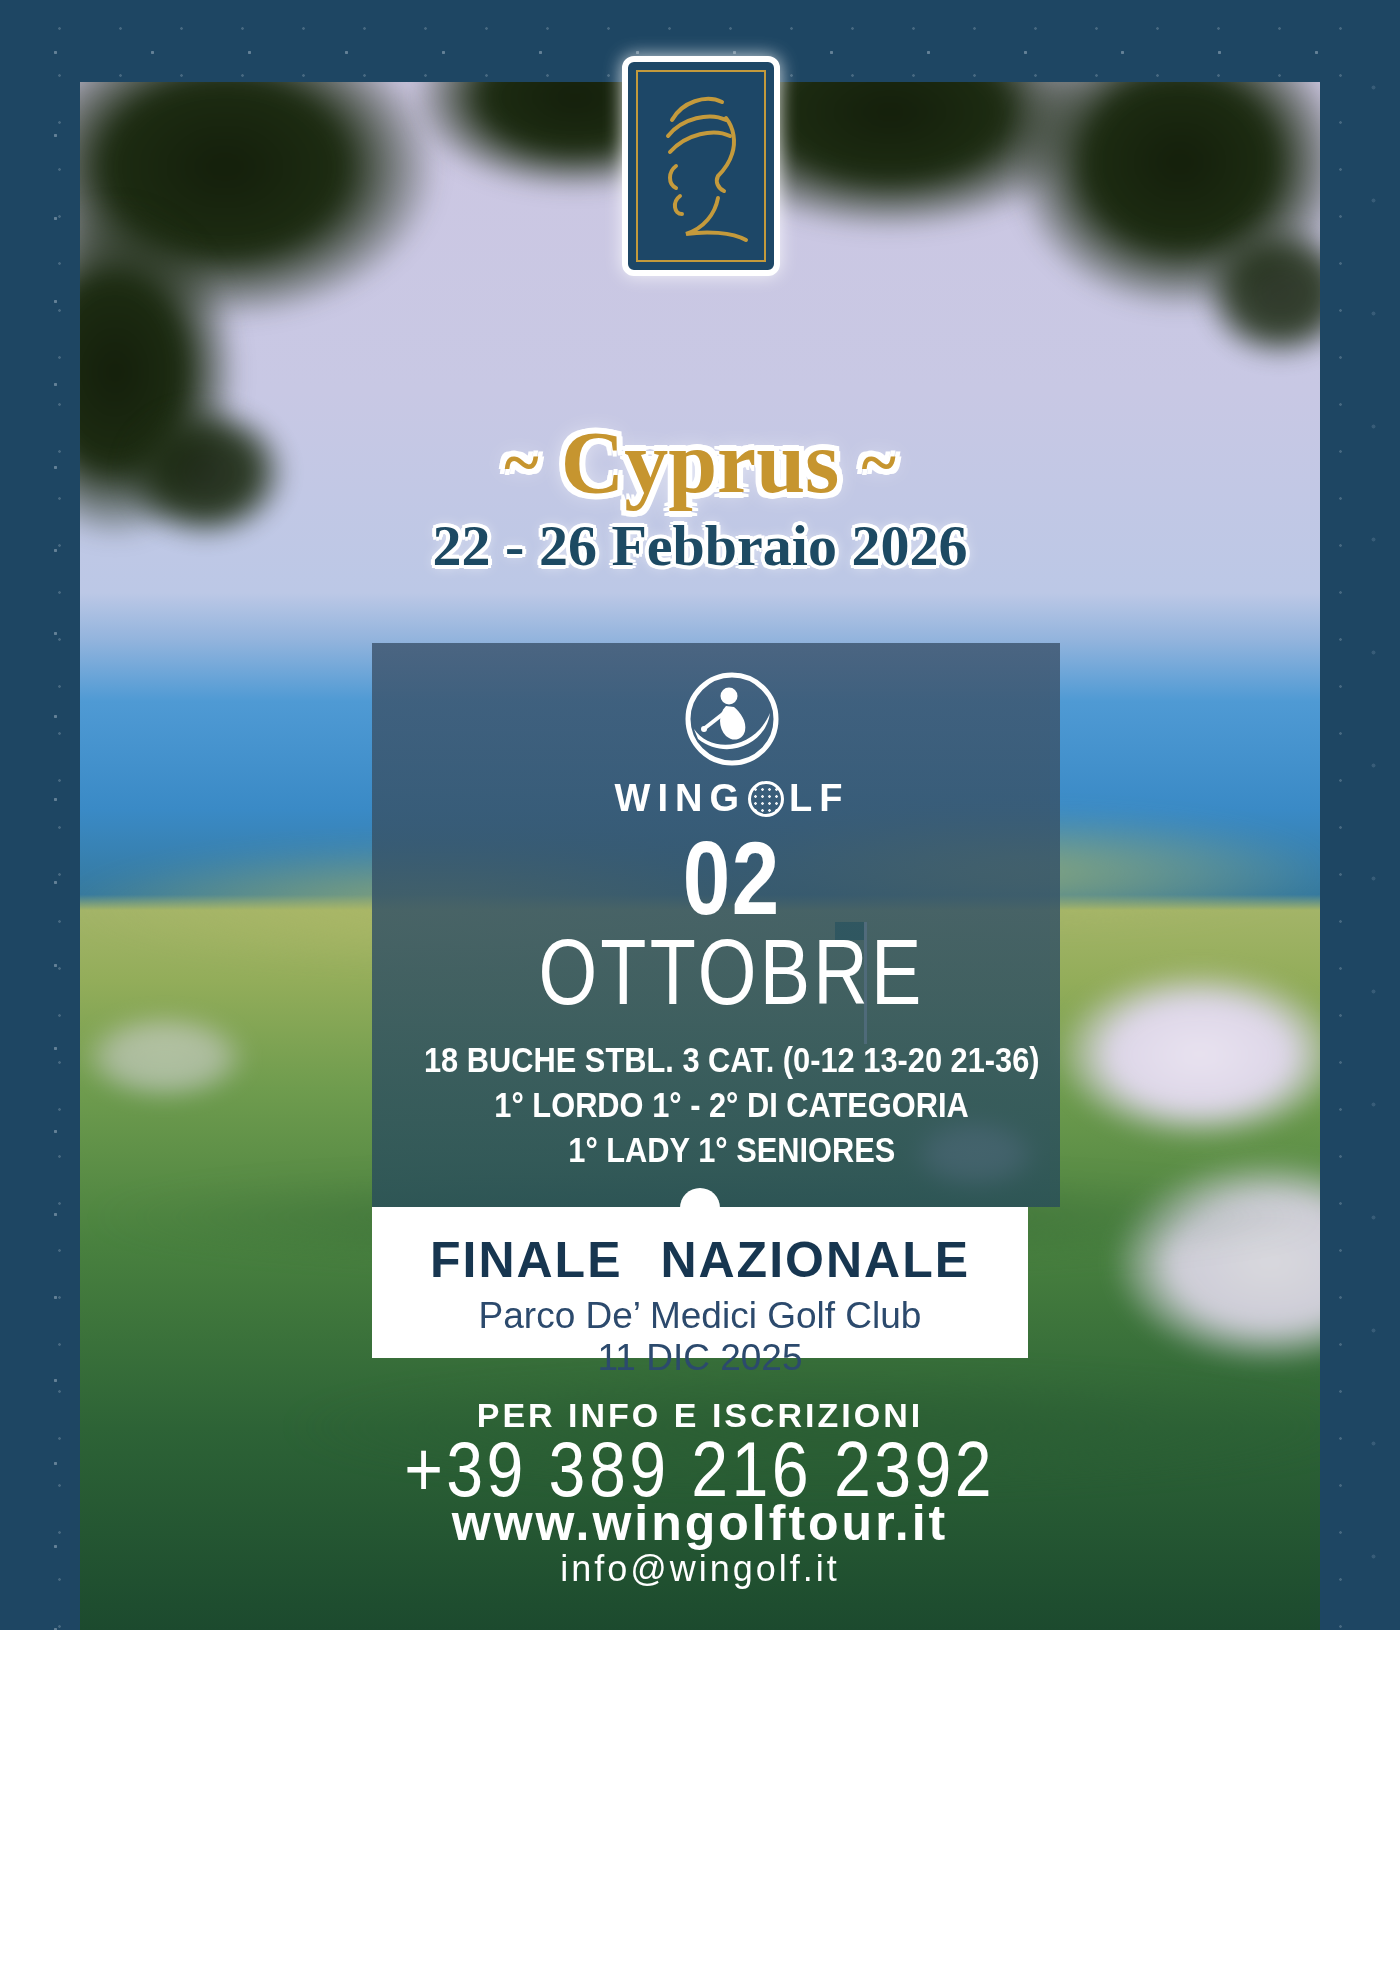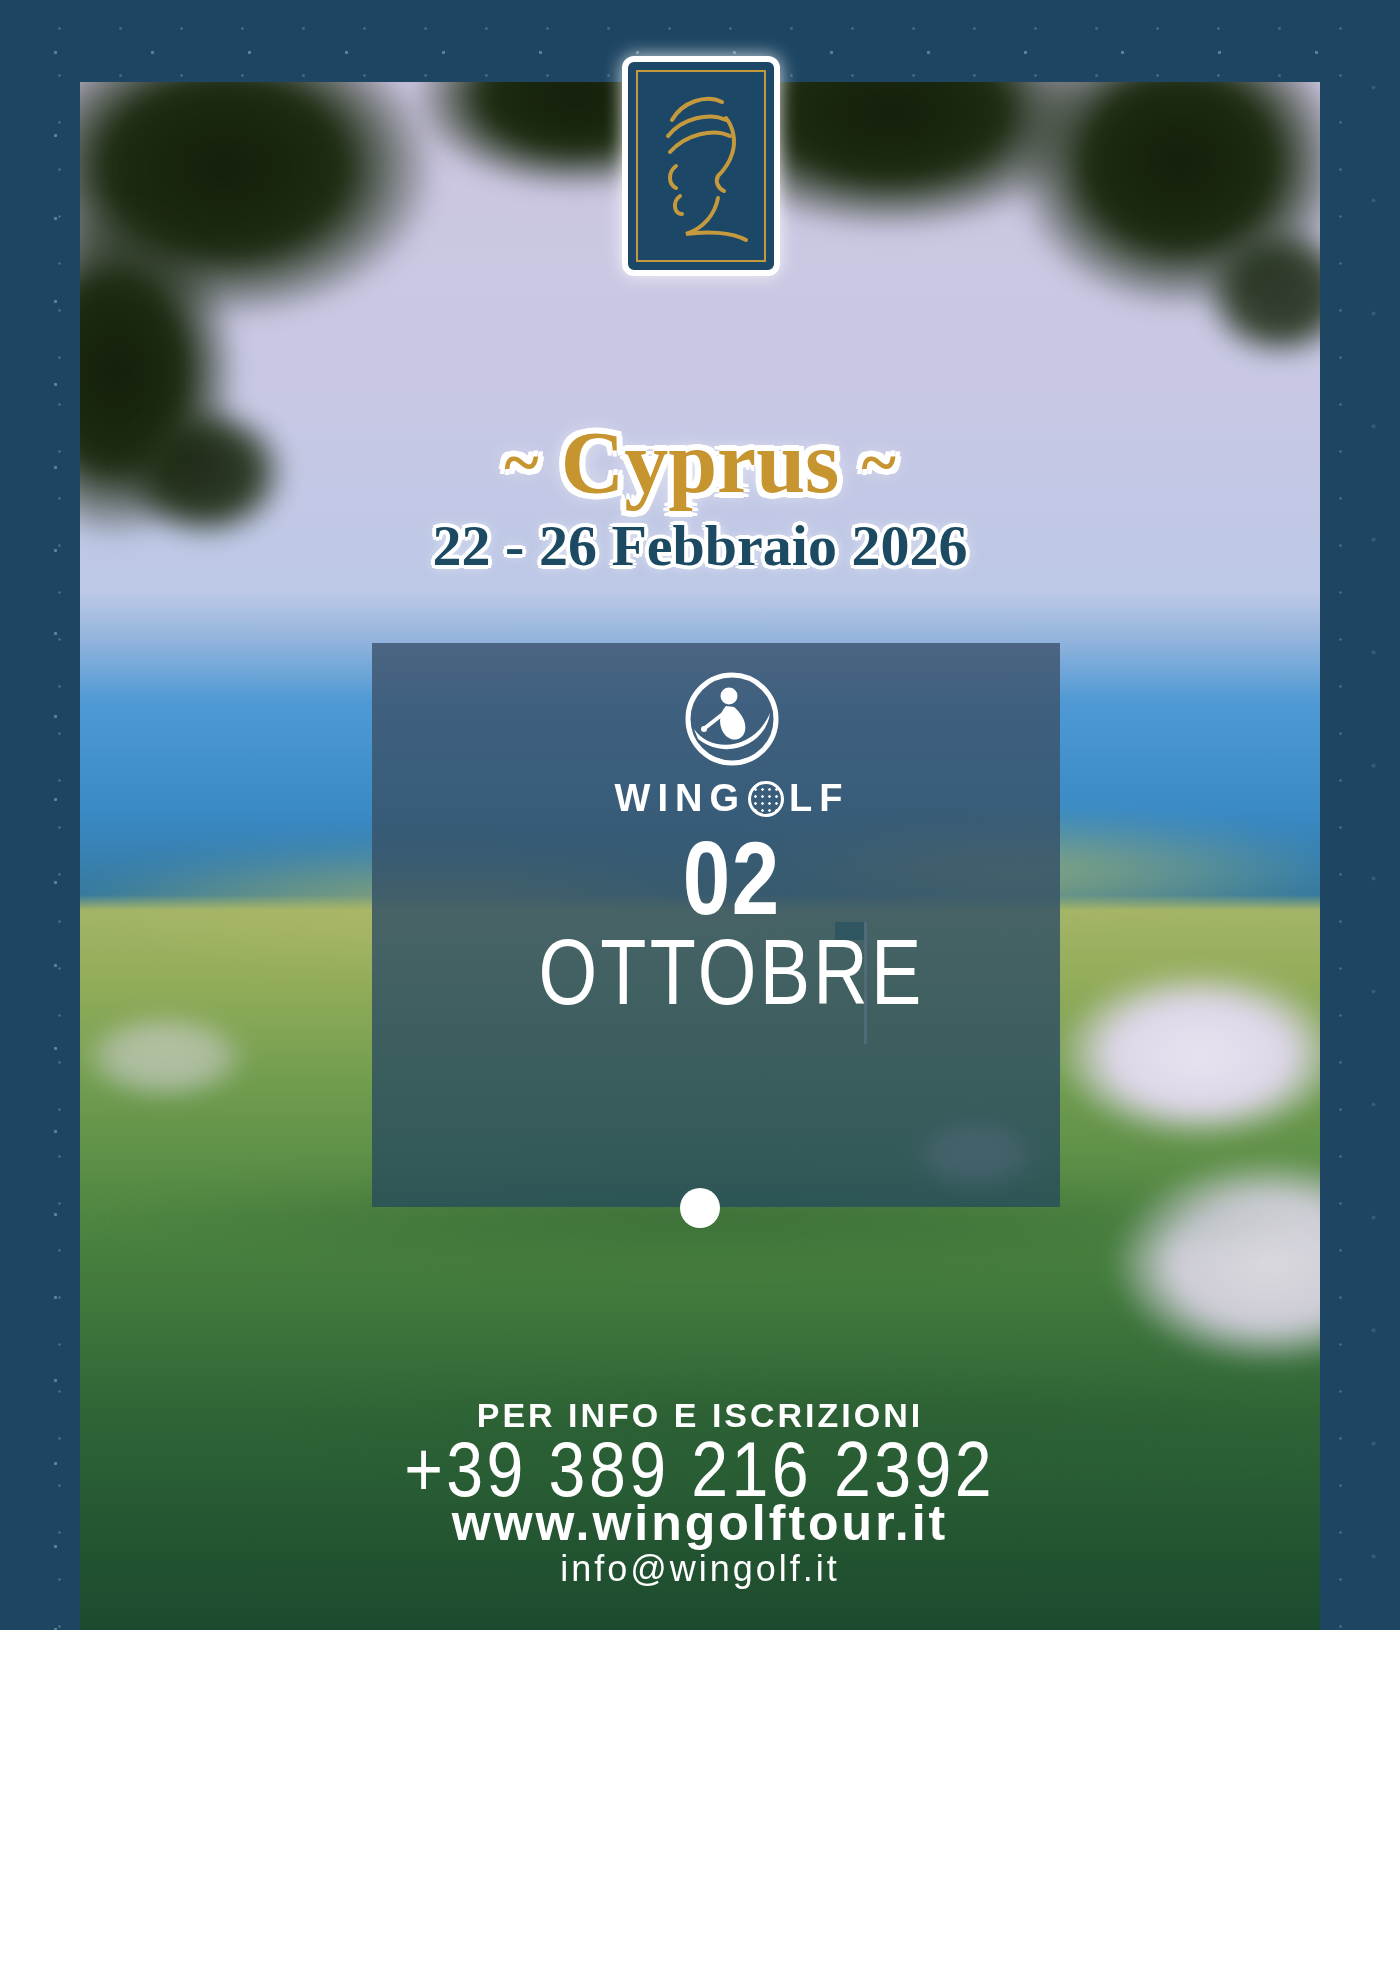--- a/index.html
+++ b/index.html
@@ -133,23 +133,33 @@
       <circle cx="22" cy="60" r="3" fill="#fff"></circle>
       <path d="M12 60 C28 84 72 82 88 44 C84 76 44 92 16 70 Z" fill="#fff"></path>
     </svg>
     <div class="wordmark">
       <span>WING</span>
         <span class="ball-o"></span>
         <span>LF</span>
     </div>
     <div class="day"><span class="cond">02</span></div>
     <div class="month"><span class="cond">OTTOBRE</span></div>
+    <div class="detail-wrap">
+      <div class="detail"><span class="cond" style="transform:scaleX(.88)">18 BUCHE STBL. 3 CAT. (0-12 13-20 21-36)</span></div>
+      <div class="detail"><span class="cond" style="transform:scaleX(.88)">1° LORDO  1° - 2° DI CATEGORIA</span></div>
+      <div class="detail"><span class="cond" style="transform:scaleX(.88)">1° LADY  1° SENIORES</span></div>
+    </div>
   </div>
 
   <div class="notch"></div>
+  <div class="finale-box">
+    <div class="finale-title">FINALE NAZIONALE</div>
+    <div class="finale-venue">Parco De’ Medici Golf Club</div>
+    <div class="finale-date">11 DIC 2025</div>
+  </div>
 
   <div class="center-line contact-head">PER INFO E ISCRIZIONI</div>
   <div class="center-line contact-phone"><span class="cond" style="transform:scaleX(.85)">+39 389 216 2392</span></div>
   <div class="center-line contact-site">www.wingolftour.it</div>
   <div class="center-line contact-mail">info@wingolf.it</div>
 
   <div class="sponsors">
 
     
     

